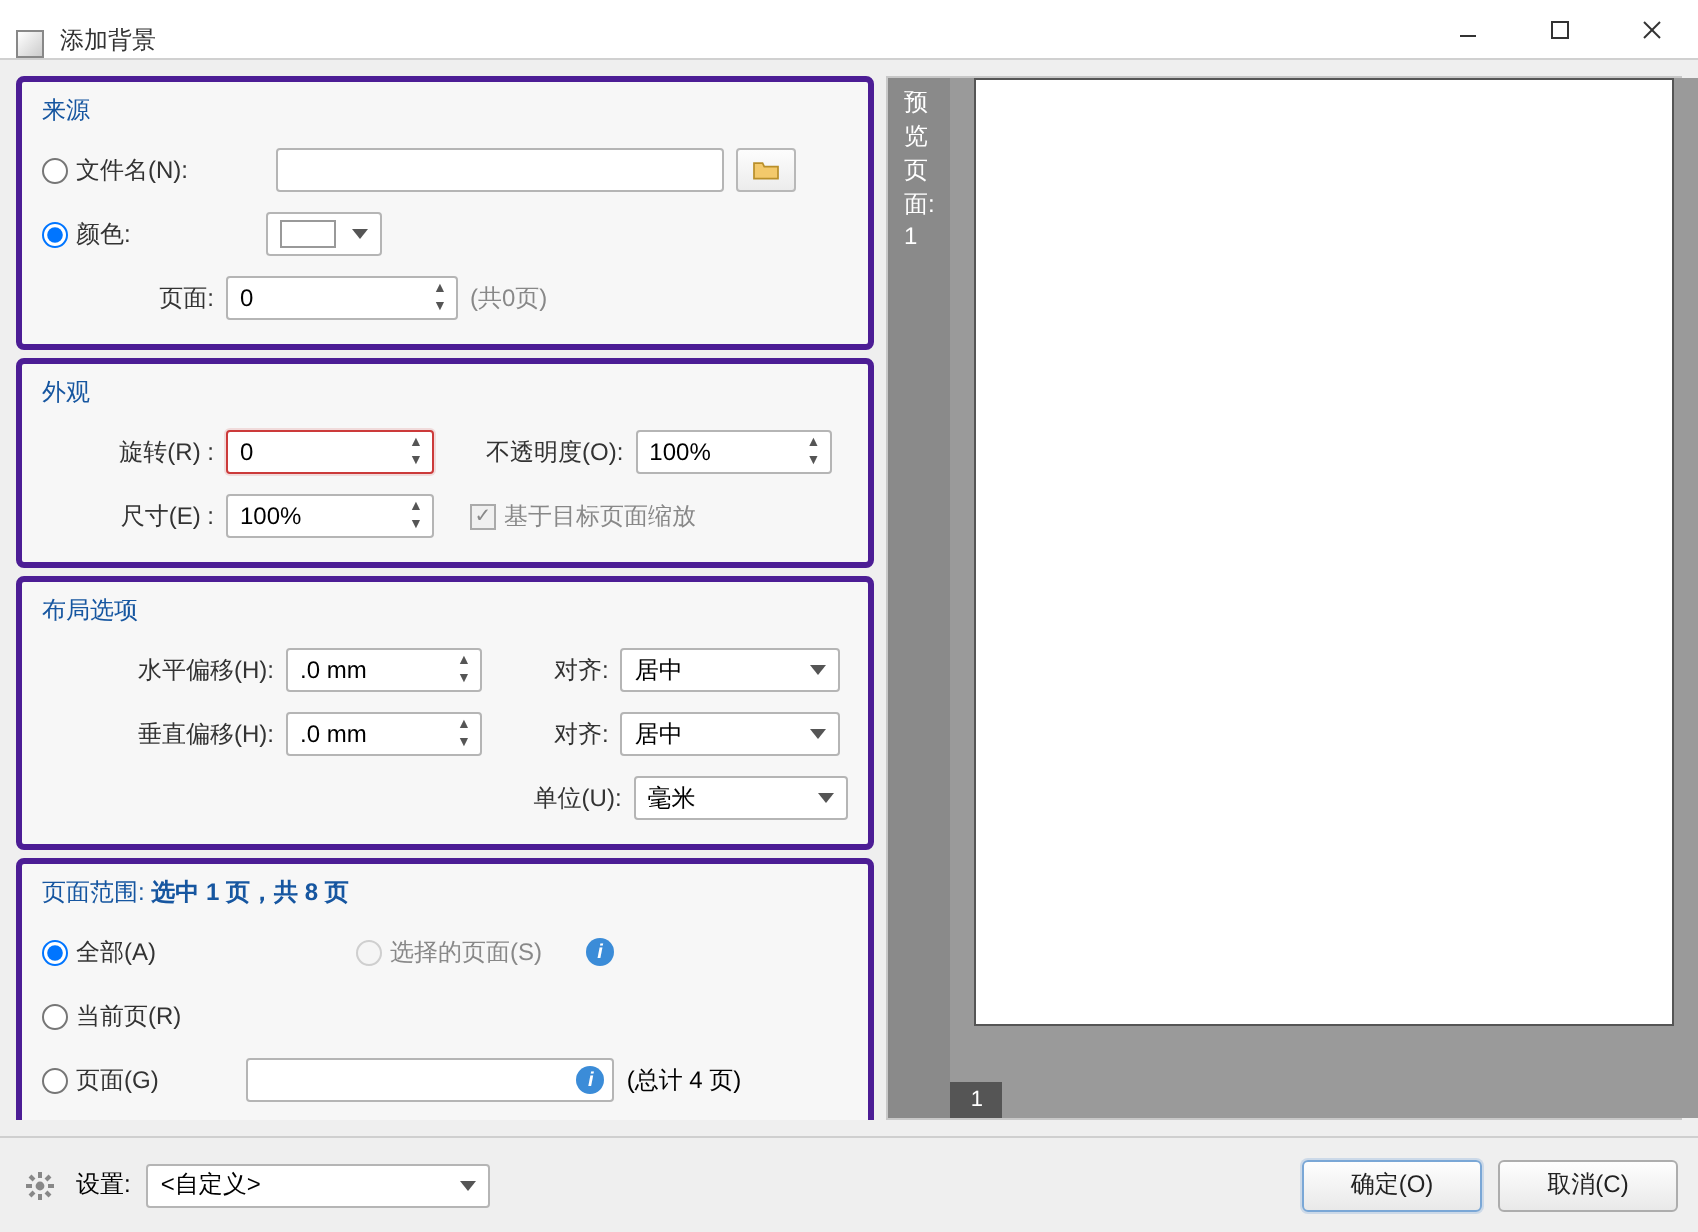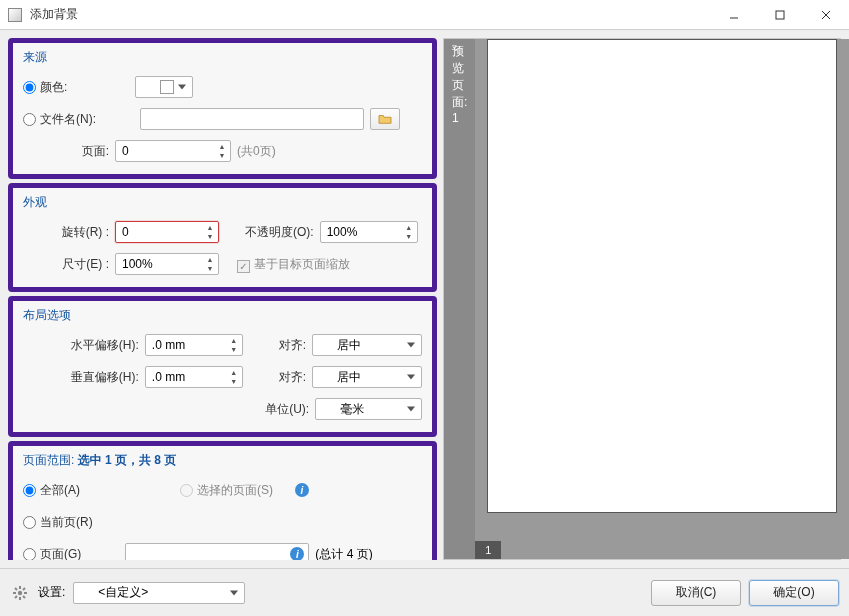--- a/index.html
+++ b/index.html
@@ -10,21 +10,21 @@
     background: #fff;
     width: 849px;
     height: 616px;
     overflow: hidden;
   }
   .titlebar {
     height: 30px;
     background: #fff;
     border-bottom: 1px solid #d0d0d0;
     display: flex;
-    align-items: center;
+    align-items: flex-end;
     padding-left: 8px;
   }
   .titlebar .app-icon {
     width: 14px; height: 14px;
     border: 1px solid #888;
     background: linear-gradient(135deg,#fff,#ccc);
     margin-right: 8px;
   }
   .titlebar .title-text { flex: 1; color: #333; }
   .titlebar .winbtns { display: flex; height: 100%; }
@@ -50,21 +50,21 @@
     flex: 1;
     display: flex;
     flex-direction: column;
     gap: 4px;
     height: 100%;
     overflow: hidden;
   }
 
   .group {
     background: #f7f7f7;
-    border: 5px solid #4c1d95;
+    border: 3px solid #4c1d95;
     border-radius: 4px;
     padding: 6px 10px 10px 10px;
   }
   .group-title {
     color: #1656a0;
     font-size: 12px;
     margin-bottom: 8px;
   }
   .row {
     display: flex;
@@ -88,21 +88,21 @@
   .combo, .spin, .textin {
     height: 22px;
     background: #fff;
     border: 1px solid #b5b5b5;
     border-radius: 2px;
     display: inline-flex;
     align-items: center;
     position: relative;
     font-size: 12px;
   }
-  .combo { padding: 0 18px 0 24px; }
+  .combo { padding: 0 18px 0 6px; }
   .combo::after {
     content: "";
     position: absolute;
     right: 6px; top: 50%;
     width: 0; height: 0;
     border-left: 4px solid transparent;
     border-right: 4px solid transparent;
     border-top: 5px solid #555;
     transform: translateY(-50%);
   }
@@ -134,21 +134,21 @@
   .btn-browse {
     width: 30px; height: 22px;
     background: linear-gradient(#fdfdfd,#ececec);
     border: 1px solid #b8b8b8;
     border-radius: 2px;
     display: inline-flex; align-items: center; justify-content: center;
   }
   .btn-browse svg { width: 14px; height: 12px; }
 
   .checkbox-lbl {
-    display: inline-flex; align-items: flex-end; gap: 4px;
+    display: inline-flex; align-items: center; gap: 4px;
     color: #888;
   }
   .chk {
     width: 13px; height: 13px;
     border: 1px solid #aaa;
     background: #f0f0f0;
     display: inline-flex; align-items: center; justify-content: center;
   }
   .chk.checked::after {
     content: "✓"; font-size: 10px; color: #888;
@@ -266,42 +266,42 @@
 <div class="client">
   <div class="columns">
 
     <div class="left-pane">
 
       <div class="group">
         <div class="group-title">来源</div>
 
         <div class="row">
           <label class="radio-lbl">
-            <input type="radio" name="src" checked="" style="">
-            <span>颜色:</span>
-          </label>
-          <span style="width:42px"></span>
-          <span class="combo" style="width:58px">
-            <span class="color-swatch"></span>
-          </span>
-        </div>
-
-        <div class="row">
-          <label class="radio-lbl">
             <input type="radio" name="src" style="">
             <span>文件名(N):</span>
           </label>
           <span style="width:18px"></span>
           <span class="textin empty" style="width:224px">
             <span></span>
           </span>
           <span class="btn-browse">
             <svg viewBox="0 0 16 14">
               <path d="M1 3 h5 l1 2 h8 v7 h-14 z" fill="#f3c96b" stroke="#b98f2a"></path>
             </svg>
+          </span>
+        </div>
+
+        <div class="row">
+          <label class="radio-lbl">
+            <input type="radio" name="src" checked="" style="">
+            <span>颜色:</span>
+          </label>
+          <span style="width:42px"></span>
+          <span class="combo" style="width:58px">
+            <span class="color-swatch"></span>
           </span>
         </div>
 
         <div class="row">
           <span class="lbl lbl-w">页面:</span>
           <span class="spin" style="width:116px">
             <span class="val">0</span>
             <span class="arrows">
                 <div>▲</div>
                 <div>▼</div>
@@ -468,19 +468,19 @@
         <line x1="13" y1="3" x2="11" y2="5"></line>
           <line x1="5" y1="11" x2="3" y2="13"></line>
       </g>
     </svg>
   </span>
   <span>设置:</span>
   <span class="combo" style="width:172px">
     <span>&lt;自定义&gt;</span>
   </span>
   <span class="spacer"></span>
+  <span class="dlg-btn primary">
+    <span>确定(O)</span>
+  </span>
   <span class="dlg-btn">
     <span>取消(C)</span>
   </span>
-  <span class="dlg-btn primary">
-    <span>确定(O)</span>
-  </span>
 </div>
 
 </body></html>

